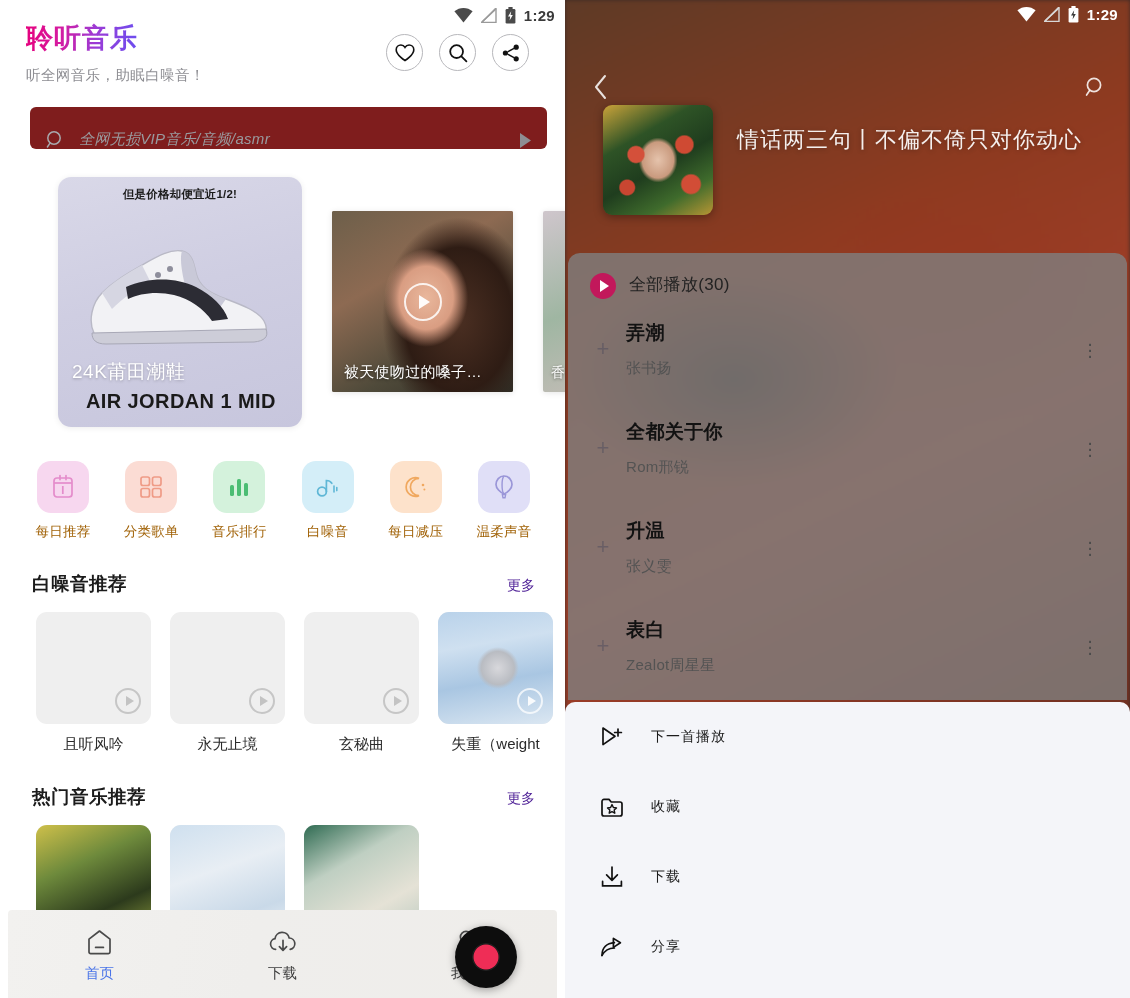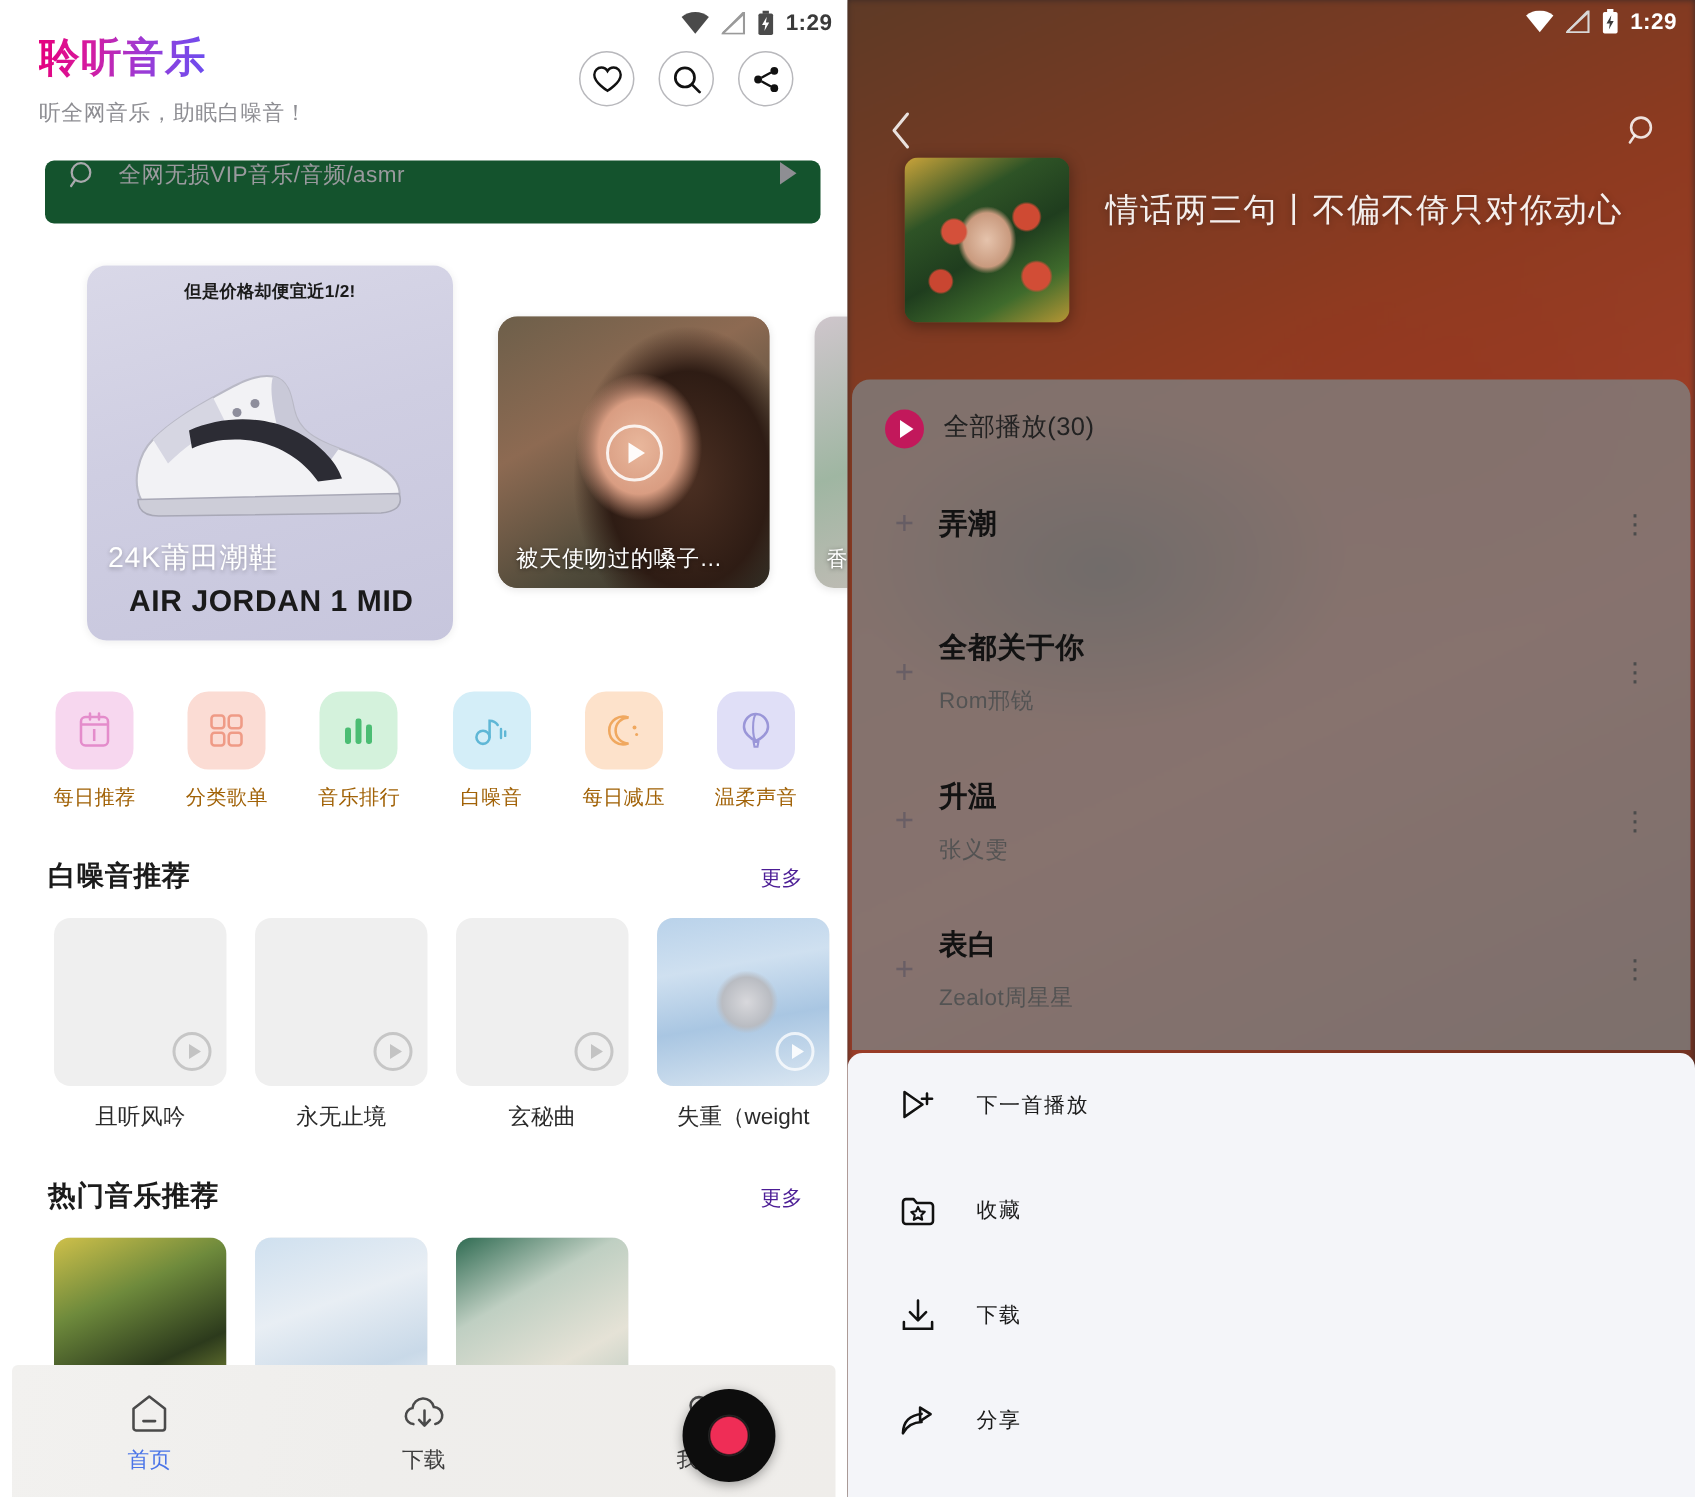--- a/index.html
+++ b/index.html
@@ -38,23 +38,23 @@
     display: flex; gap: 16px; align-items: center;
   }
   .circ-btn {
     width: 37px; height: 37px; border-radius: 50%;
     border: 1.4px solid #b8b8bc; background: #fff;
     display: flex; align-items: center; justify-content: center;
     cursor: pointer;
   }
 
   .searchbar {
-    margin: 22px 18px 0 30px; height: 42px; background: #14532d;
-    border-radius: 6px; display: flex; align-items: flex-start;
-    padding: 0 14px 0 16px; gap: 14px; cursor: text;
+    margin: 22px 18px 0 30px; height: 42px; background: #7f1d1d;
+    border-radius: 6px; display: flex; align-items: flex-end;
+    padding: 0 14px 0 16px; gap: 14px; cursor: text; font-style: italic;
   }
   .searchbar .sb-text { flex: 1; font-size: 15px; color: #9a9a9e; letter-spacing: .3px; }
 
   
   .banner-row {
     margin-top: 28px; padding-left: 58px;
     display: flex; align-items: center; gap: 30px; height: 250px;
   }
   .banner-main {
     width: 244px; height: 250px; border-radius: 13px; flex: none;
@@ -70,21 +70,21 @@
   .banner-main .bm-title {
     position: absolute; left: 14px; bottom: 42px;
     font-size: 19px; color: #fff; font-weight: 500; letter-spacing: .5px;
     text-shadow: 0 1px 3px rgba(0,0,0,.25);
   }
   .banner-main .bm-sub {
     position: absolute; left: 28px; bottom: 14px;
     font-size: 20px; color: #1a1a1a; font-weight: bold; letter-spacing: .4px;
   }
   .banner-side {
-    width: 181px; height: 181px; border-radius: 13px; flex: none;
+    width: 181px; height: 181px; border-radius: 2px; flex: none;
     position: relative; overflow: hidden;
     box-shadow: 0 1px 6px rgba(0,0,0,.10);
   }
   .banner-side.b2 { background: linear-gradient(150deg,#6d5f4a 0%,#8d6a52 35%,#5c5240 70%,#3f3a30 100%); }
   .banner-side.b3 { width: 60px; background: linear-gradient(160deg,#cfc6cc 0%,#9fb6a2 55%,#c2bcb6 100%); }
   .bs-cap {
     position: absolute; left: 12px; bottom: 10px; font-size: 15px; color: #fff;
     text-shadow: 0 1px 3px rgba(0,0,0,.5); letter-spacing: .3px;
   }
   .bs-cap.tiny { left: 8px; font-size: 14px; }
@@ -537,20 +537,21 @@
     <div class="playlist-card">
       <div class="play-all">
         <span class="play-all-ico"></span>
         <span class="play-all-label">全部播放(30)</span>
       </div>
 
       <div class="song">
         <div class="song-plus">+</div>
         <div class="song-body">
           <div class="song-title">弄潮</div>
+          <div class="song-artist">张书扬</div>
         </div>
         <div class="song-dots">
             <span>·</span>
             <span>·</span>
             <span>·</span>
           </div>
       </div>
 
       <div class="song">
         <div class="song-plus">+</div>

